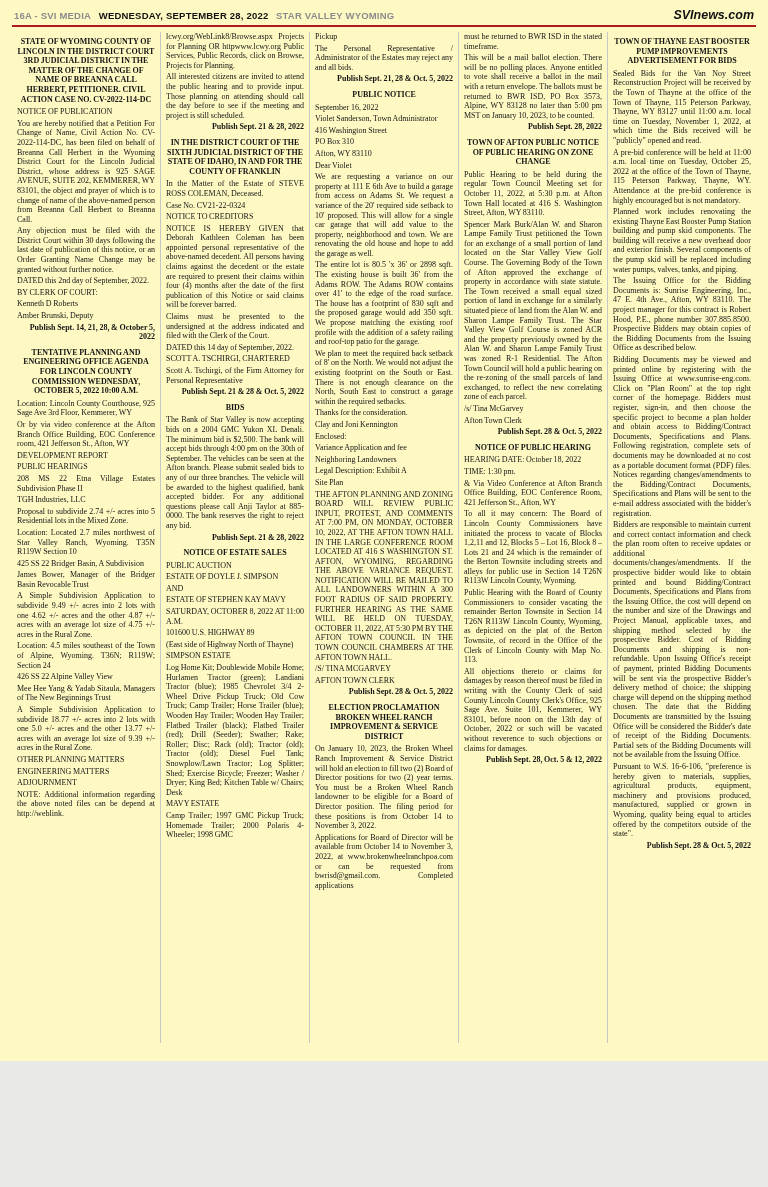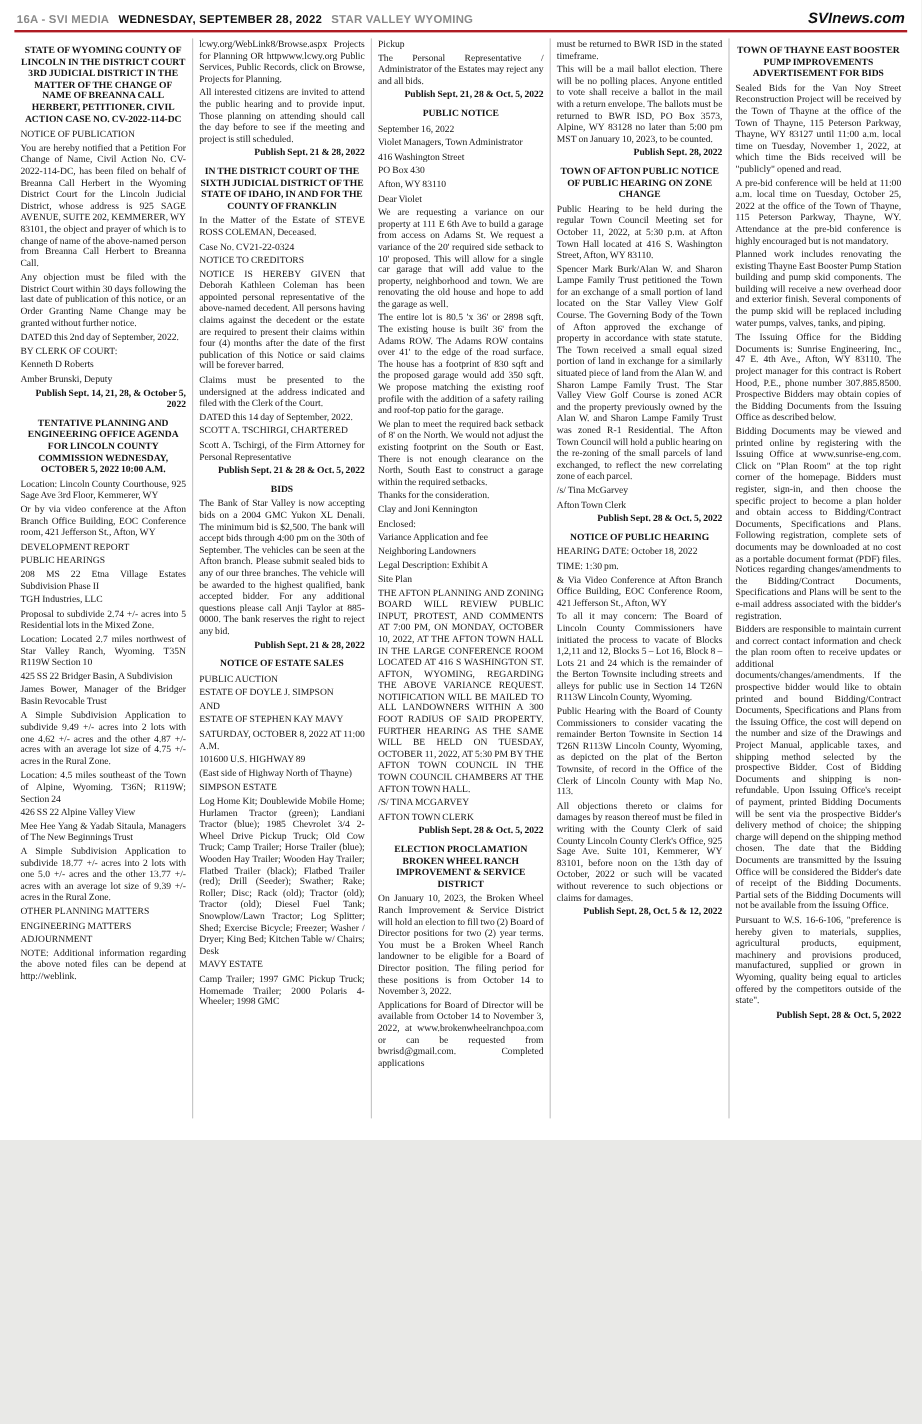--- a/index.html
+++ b/index.html
@@ -1,21 +1,21 @@
 <!DOCTYPE html>
 <html><head>
 <meta charset="utf-8">
 <style>
   html, body { margin: 0; padding: 0; background: #e9e9e7; }
   .page {
     position: relative;
     width: 768px;
-    height: 950px;
+    height: 1061px;
     margin: 0 auto;
-    background: #ffffff;
+    background: #fef9c3;
     box-sizing: border-box;
     padding: 6px 12px 10px 12px;
     font-family: "Liberation Serif", "DejaVu Serif", serif;
     color: #141414;
     overflow: hidden;
   }
   .masthead {
     display: flex;
     justify-content: space-between;
     align-items: baseline;
@@ -141,23 +141,23 @@
         <p class="bp">Log Home Kit; Doublewide Mobile Home; Hurlamen Tractor (green); Landiani Tractor (blue); 1985 Chevrolet 3/4 2-Wheel Drive Pickup Truck; Old Cow Truck; Camp Trailer; Horse Trailer (blue); Wooden Hay Trailer; Wooden Hay Trailer; Flatbed Trailer (black); Flatbed Trailer (red); Drill (Seeder); Swather; Rake; Roller; Disc; Rack (old); Tractor (old); Tractor (old); Diesel Fuel Tank; Snowplow/Lawn Tractor; Log Splitter; Shed; Exercise Bicycle; Freezer; Washer / Dryer; King Bed; Kitchen Table w/ Chairs; Desk</p>
         <p class="bp">MAVY ESTATE</p>
         <p class="bp">Camp Trailer; 1997 GMC Pickup Truck; Homemade Trailer; 2000 Polaris 4-Wheeler; 1998 GMC</p>
       </section>
     <section class="col">
         <p class="bp">Pickup</p>
         <p class="bp">The Personal Representative / Administrator of the Estates may reject any and all bids.</p>
         <p class="bpub">Publish Sept. 21, 28 &amp; Oct. 5, 2022</p>
         <p class="bh">PUBLIC NOTICE</p>
         <p class="bp">September 16, 2022</p>
-        <p class="bp">Violet Managers, Town Administrator</p>
+        <p class="bp">Violet Sanderson, Town Administrator</p>
         <p class="bp">416 Washington Street</p>
-        <p class="bp">PO Box 430</p>
+        <p class="bp">PO Box 310</p>
         <p class="bp">Afton, WY 83110</p>
         <p class="bp">Dear Violet</p>
         <p class="bp">We are requesting a variance on our property at 111 E 6th Ave to build a garage from access on Adams St. We request a variance of the 20' required side setback to 10' proposed. This will allow for a single car garage that will add value to the property, neighborhood and town. We are renovating the old house and hope to add the garage as well.</p>
         <p class="bp">The entire lot is 80.5 'x 36' or 2898 sqft. The existing house is built 36' from the Adams ROW. The Adams ROW contains over 41' to the edge of the road surface. The house has a footprint of 830 sqft and the proposed garage would add 350 sqft. We propose matching the existing roof profile with the addition of a safety railing and roof-top patio for the garage.</p>
         <p class="bp">We plan to meet the required back setback of 8' on the North. We would not adjust the existing footprint on the South or East. There is not enough clearance on the North, South East to construct a garage within the required setbacks.</p>
         <p class="bp">Thanks for the consideration.</p>
         <p class="bp">Clay and Joni Kennington</p>
         <p class="bp">Enclosed:</p>
         <p class="bp">Variance Application and fee</p>
         <p class="bp">Neighboring Landowners</p>

